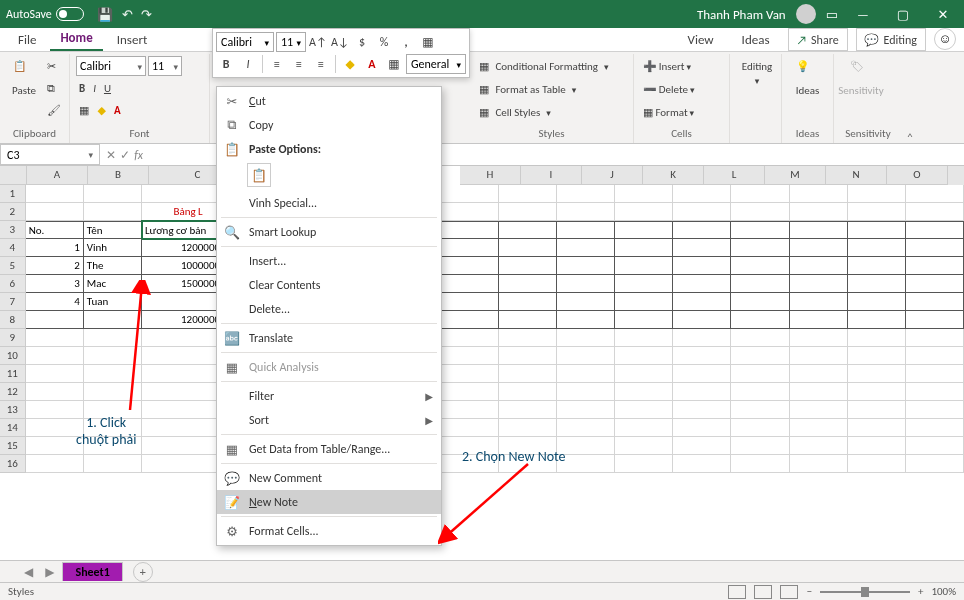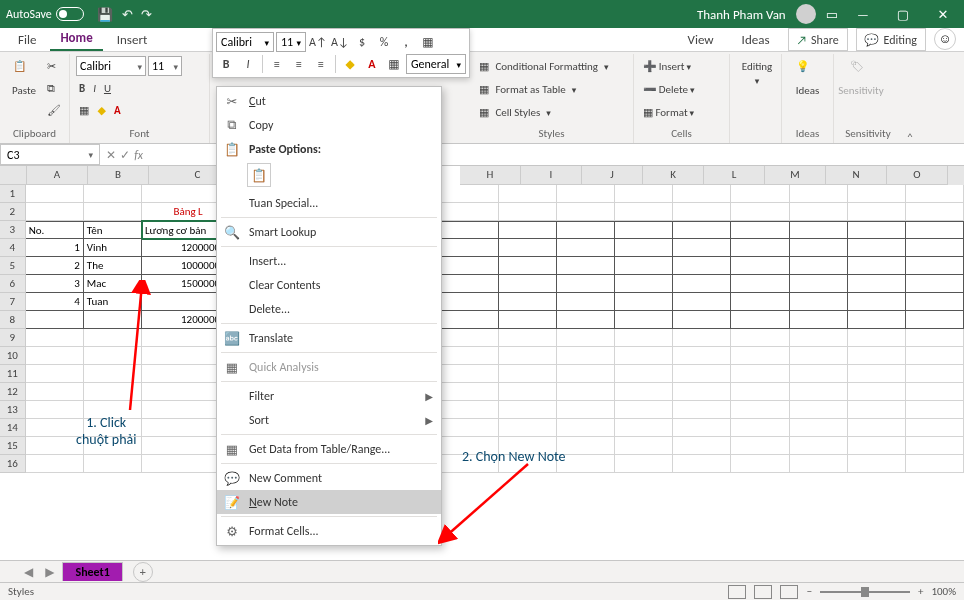--- a/index.html
+++ b/index.html
@@ -629,21 +629,21 @@
     </div>
   <div class="ctx-item">
       <span class="ctx-icon">📋</span>
       <span class="ctx-label"><b>Paste Options:</b></span>
     </div>
   <div class="po-row">
       <div class="po-btn">📋</div>
     </div>
   <div class="ctx-item">
       <span class="ctx-icon"></span>
-      <span class="ctx-label">Tuan Special...</span>
+      <span class="ctx-label">Vinh Special...</span>
     </div>
   <div class="ctx-sep"></div>
   <div class="ctx-item">
       <span class="ctx-icon">🔍</span>
       <span class="ctx-label">Smart Lookup</span>
     </div>
   <div class="ctx-sep"></div>
   <div class="ctx-item">
       <span class="ctx-icon"></span>
       <span class="ctx-label">Insert...</span>

